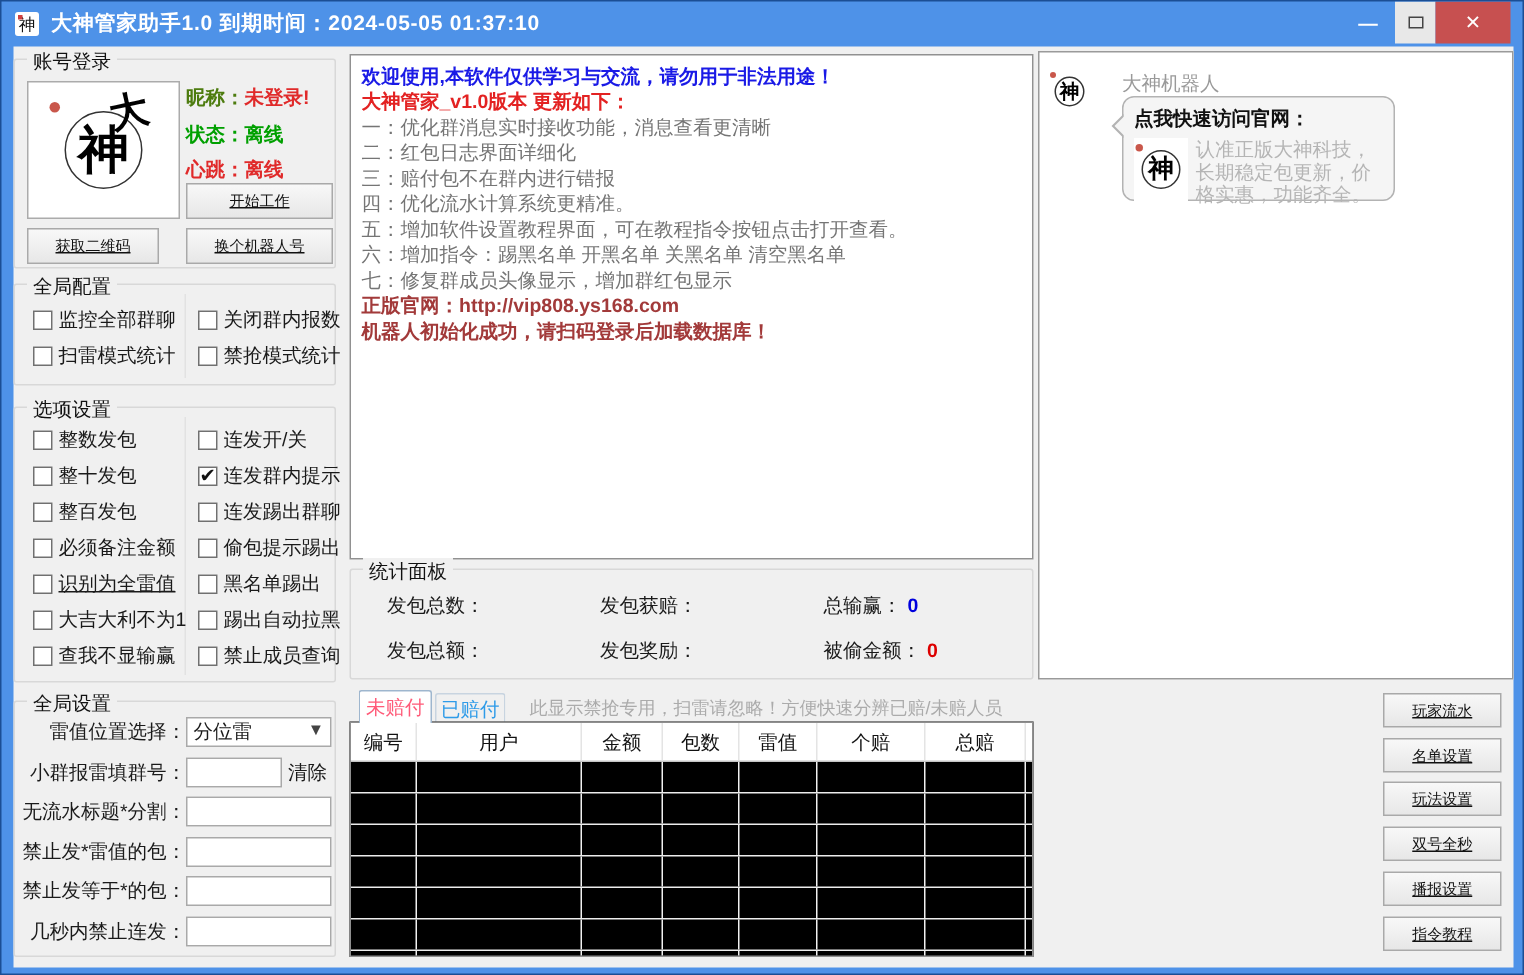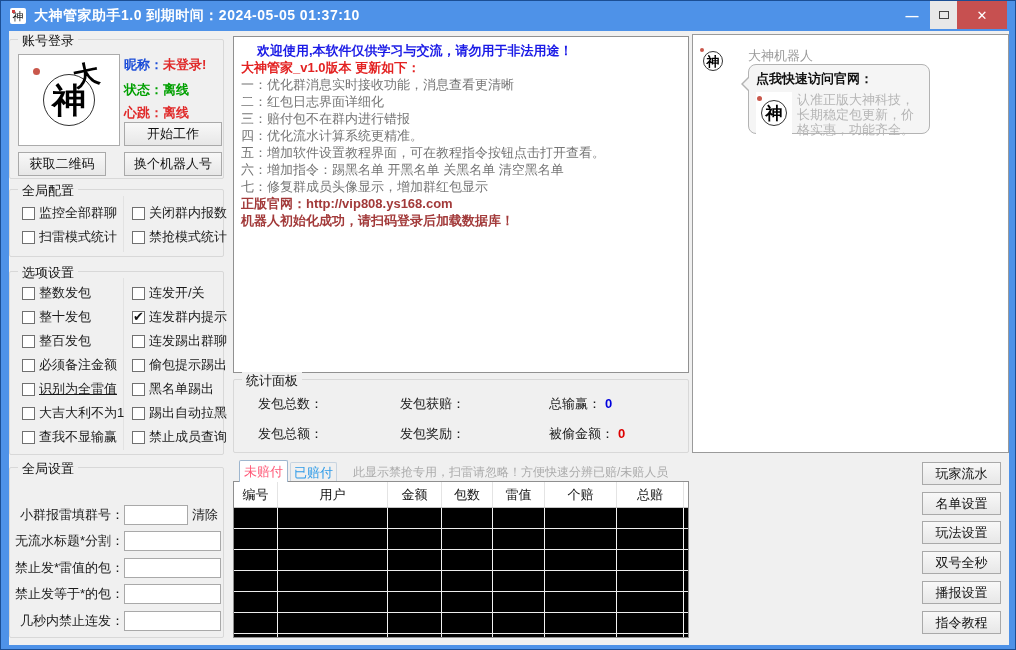--- a/index.html
+++ b/index.html
@@ -16,21 +16,21 @@
   .wc-min { width:36px; color:#fff; font-weight:bold; }
   .wc-max { width:27px; background:#E8E8E8; }
   .wc-max .sq { width:10px; height:8px; border:1px solid #444; background:transparent; }
   .wc-close { width:50px; background:#C75050; color:#fff; font-size:13px; }
 
   .client { position:absolute; left:8px; top:30px; width:1000px; height:614px; background:#F0F0F0; }
 
   .grp { position:absolute; border:1px solid #D8D8D8; border-radius:2px; }
   .grp-label { position:absolute; top:-8px; left:8px; background:#F0F0F0; padding:0 4px; font-size:13px; color:#111; white-space:nowrap; }
 
-  .btn { position:absolute; background:linear-gradient(#F8F8F8,#E7E7E7); border:1px solid #A9A9A9; display:flex; align-items:center; justify-content:center; font-size:13px; color:#111; cursor:default; white-space:nowrap; }
+  .btn { position:absolute; background:linear-gradient(#F8F8F8,#E7E7E7); border:1px solid #A9A9A9; display:flex; align-items:center; justify-content:center; font-size:10px; color:#111; cursor:default; white-space:nowrap;text-decoration:underline; }
 
   
   .logo-box { position:absolute; display:flex; align-items:center; justify-content:center; background:#fff; border:1px solid #ABABAB; overflow:hidden; }
   .logo-art { position:relative; font-family:"DejaVu Serif",serif; color:#000; text-align:center; line-height:1; }
   .logo-circle { border:1.5px solid #333; border-radius:50%; display:flex; align-items:center; justify-content:center; }
   .logo-top { position:absolute; font-weight:bold; }
   .logo-seal { position:absolute; background:#C0392B; opacity:.85; }
 
   .acct-line { position:absolute; font-weight:bold; white-space:nowrap; }
 
@@ -102,21 +102,21 @@
       <div class="grp-label">账号登录</div>
       <div class="logo-box" style="left:8px;top:14px;width:102px;height:92px;">
         <div class="logo-art">
           <div class="logo-top" style="left:30px;top:-12px;font-size:26px;transform:rotate(-12deg);">大</div>
           <div class="logo-circle" style="width:52px;height:52px;font-size:34px;font-weight:bold;">
               <span>神</span>
             </div>
           <div class="logo-seal" style="left:-10px;top:-6px;width:7px;height:7px;border-radius:50%;"></div>
         </div>
       </div>
-      <div class="acct-line" style="left:114px;top:16px;"><span style="color: #1d4ed8;">昵称：</span><span style="color: rgb(224, 42, 42);">未登录!</span></div>
+      <div class="acct-line" style="left:114px;top:16px;"><span style="color: #4d7c0f;">昵称：</span><span style="color: rgb(224, 42, 42);">未登录!</span></div>
       <div class="acct-line" style="left:114px;top:41px;"><span style="color: rgb(0, 160, 0);">状态：</span><span style="color: rgb(0, 160, 0);">离线</span></div>
       <div class="acct-line" style="left:114px;top:64px;"><span style="color: rgb(224, 42, 42);">心跳：</span><span style="color: rgb(224, 42, 42);">离线</span></div>
       <div class="btn" style="left:114px;top:82px;width:98px;height:24px;">开始工作</div>
       <div class="btn" style="left:8px;top:112px;width:88px;height:24px;">获取二维码</div>
       <div class="btn" style="left:114px;top:112px;width:98px;height:24px;">换个机器人号</div>
     </div>
 
     <div class="grp" style="left:0;top:158px;width:215px;height:68px;">
       <div class="grp-label">全局配置</div>
       <div class="vdiv" style="left:113px;top:6px;height:56px;"></div>
@@ -196,20 +196,27 @@
           <span>踢出自动拉黑</span>
         </div>
       <div class="cb-row" style="left:122px;top:156px;">
           <span class="checkbox"></span>
           <span>禁止成员查询</span>
         </div>
     </div>
 
     <div class="grp" style="left:0;top:436px;width:215px;height:171px;">
       <div class="grp-label">全局设置</div>
+      <div class="set-row" style="left:2px;top:10px;">
+        <span class="set-label">雷值位置选择：</span>
+        <div class="combo" style="width:97px;">
+            <span>分位雷</span>
+            <span class="chev">▼</span>
+          </div>
+      </div>
       <div class="set-row" style="left:2px;top:37px;">
         <span class="set-label">小群报雷填群号：</span>
         <input class="tb" style="width: 64px;" value="">
         <span style="margin-left:4px;">清除</span>
       </div>
       <div class="set-row" style="left:2px;top:63px;">
         <span class="set-label">无流水标题*分割：</span>
         <input class="tb" style="width: 97px;" value="">
       </div>
       <div class="set-row" style="left:2px;top:90px;">
@@ -220,21 +227,21 @@
         <span class="set-label">禁止发等于*的包：</span>
         <input class="tb" style="width: 97px;" value="">
       </div>
       <div class="set-row" style="left:2px;top:143px;">
         <span class="set-label">几秒内禁止连发：</span>
         <input class="tb" style="width: 97px;" value="">
       </div>
     </div>
 
     <div class="announce" style="left:224px;top:5px;width:456px;height:337px;">
-      <div class="ln b" style="color: rgb(26, 26, 230); margin-left: 16px;">欢迎使用,本软件仅供学习与交流，请勿用于非法用途！</div>
+      <div class="ln b" style="color: rgb(26, 26, 230);">欢迎使用,本软件仅供学习与交流，请勿用于非法用途！</div>
       <div class="ln b" style="color: rgb(227, 34, 34);">大神管家_v1.0版本 更新如下：</div>
       <div class="ln" style="color: rgb(117, 117, 117);">一：优化群消息实时接收功能，消息查看更清晰</div>
       <div class="ln" style="color: rgb(117, 117, 117);">二：红包日志界面详细化</div>
       <div class="ln" style="color: rgb(117, 117, 117);">三：赔付包不在群内进行错报</div>
       <div class="ln" style="color: rgb(117, 117, 117);">四：优化流水计算系统更精准。</div>
       <div class="ln" style="color: rgb(117, 117, 117);">五：增加软件设置教程界面，可在教程指令按钮点击打开查看。</div>
       <div class="ln" style="color: rgb(117, 117, 117);">六：增加指令：踢黑名单 开黑名单 关黑名单 清空黑名单</div>
       <div class="ln" style="color: rgb(117, 117, 117);">七：修复群成员头像显示，增加群红包显示</div>
       <div class="ln b" style="color: rgb(162, 58, 58);">正版官网：http://vip808.ys168.com</div>
       <div class="ln b" style="color: rgb(162, 58, 58);">机器人初始化成功，请扫码登录后加载数据库！</div>

